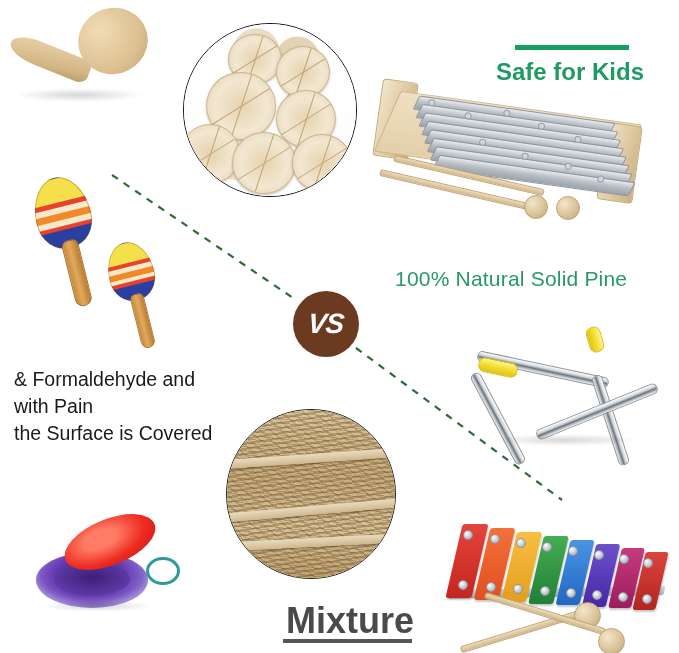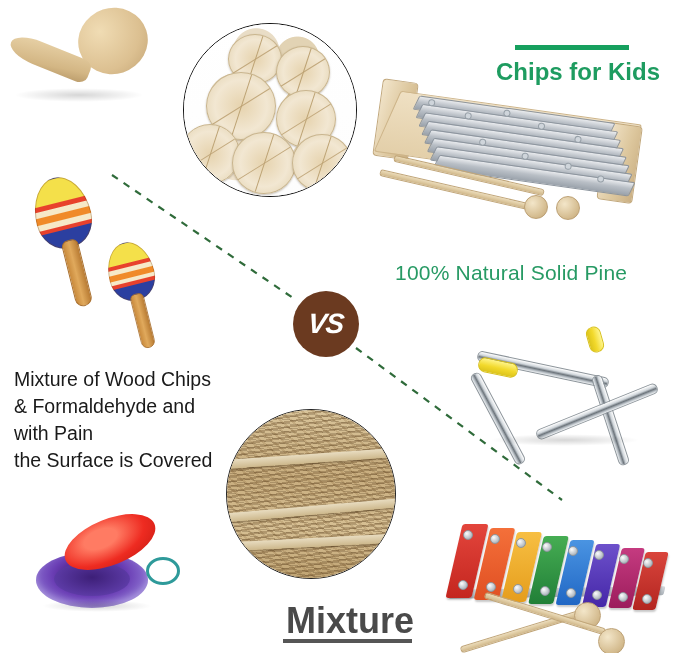--- a/index.html
+++ b/index.html
@@ -44,21 +44,21 @@
     width: 175px;
     text-align: left;
     font-size: 24px;
     font-weight: bold;
     color: #1E9C60;
     line-height: 30px;
   }
   .claim-pine {
     position: absolute;
     left: 395px;
-    top: 260px;
+    top: 266px;
     width: 275px;
     font-size: 21px;
     font-weight: normal;
     color: #279A64;
     line-height: 26px;
     letter-spacing: 0.2px;
   }
   .others-text {
     position: absolute;
     left: 14px;
@@ -499,25 +499,24 @@
   <svg class="divider" viewBox="0 0 679 653" preserveAspectRatio="none">
     <line x1="112" y1="175" x2="296" y2="300" stroke="#2f6b3a" stroke-width="2.2" stroke-dasharray="7 7"></line>
     <line x1="356" y1="348" x2="562" y2="500" stroke="#2f6b3a" stroke-width="2.2" stroke-dasharray="7 7"></line>
   </svg>
 
   <div class="vs-badge">
     <span>VS</span>
   </div>
 
   <div class="rule-ours"></div>
-  <div class="sub-safe">Chips for Kids</div>
+  <div class="sub-safe">Safe for Kids</div>
   <div class="claim-pine">100% Natural Solid Pine</div>
 
   <div class="others-text">
-    <div>Mixture of Wood Chips</div>
     <div>&amp; Formaldehyde and</div>
     <div>with Pain</div>
     <div>the Surface is Covered</div>
   </div>
 
   <div class="headline-others">Mixture</div>
   <div class="rule-others"></div>
 
 </div>
 

